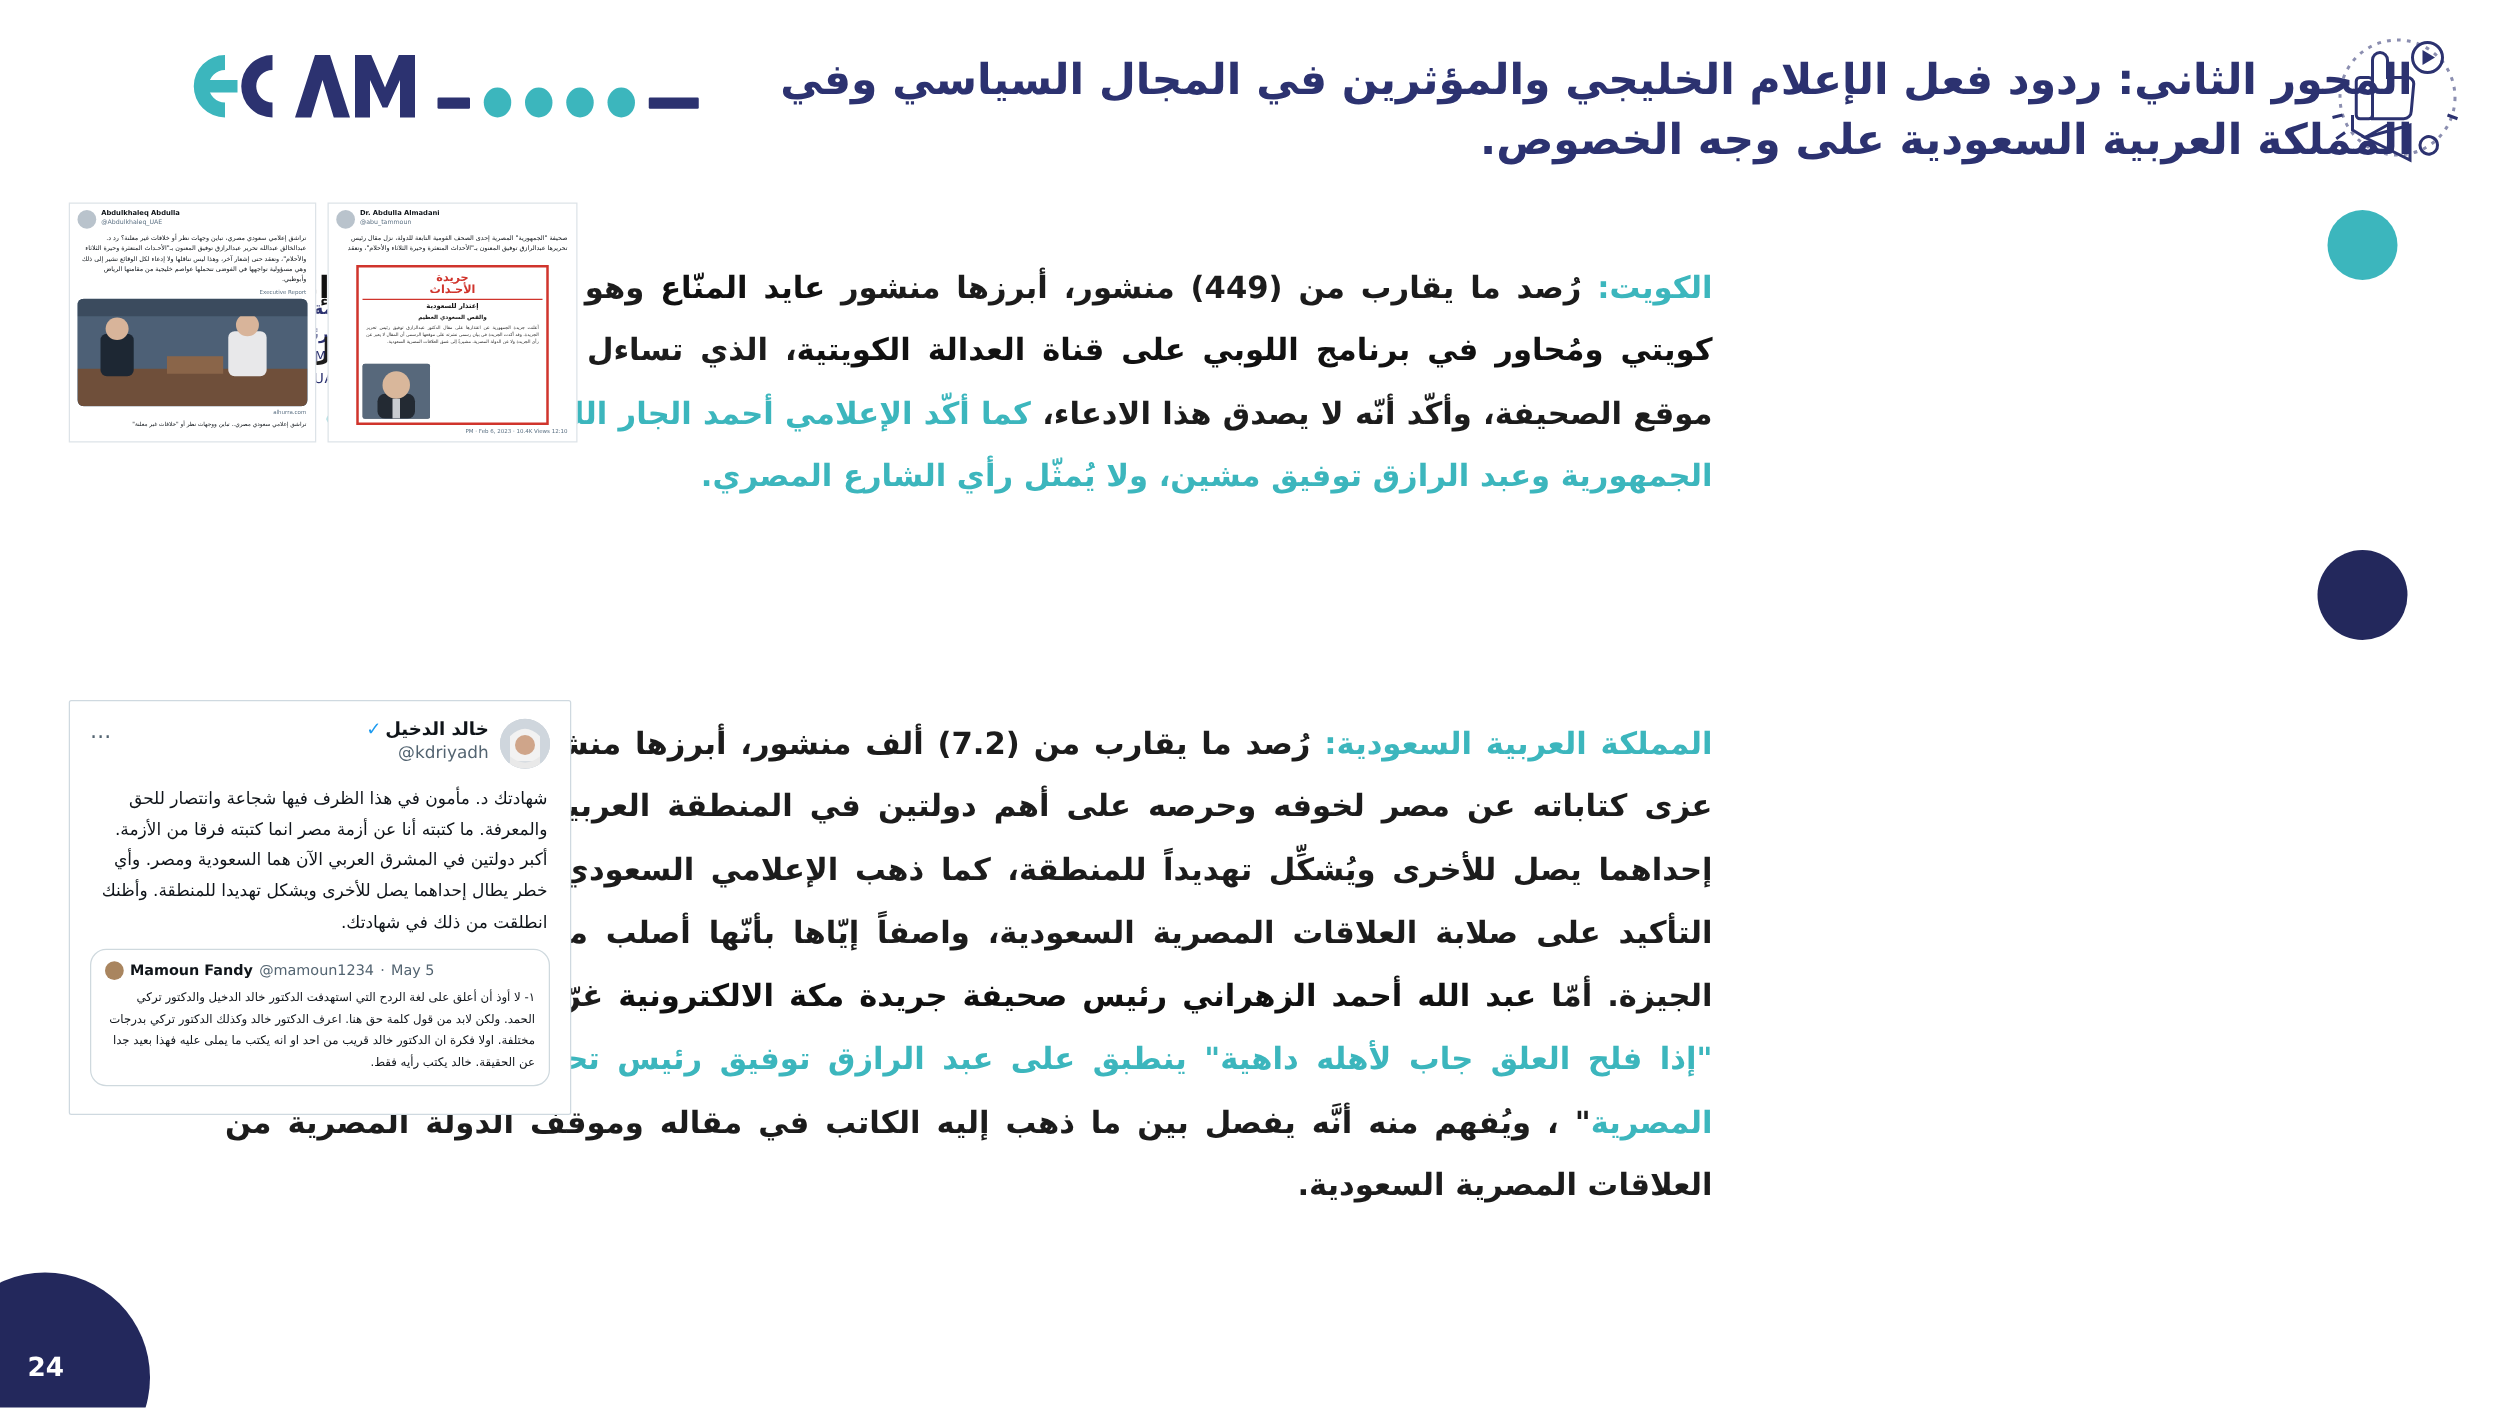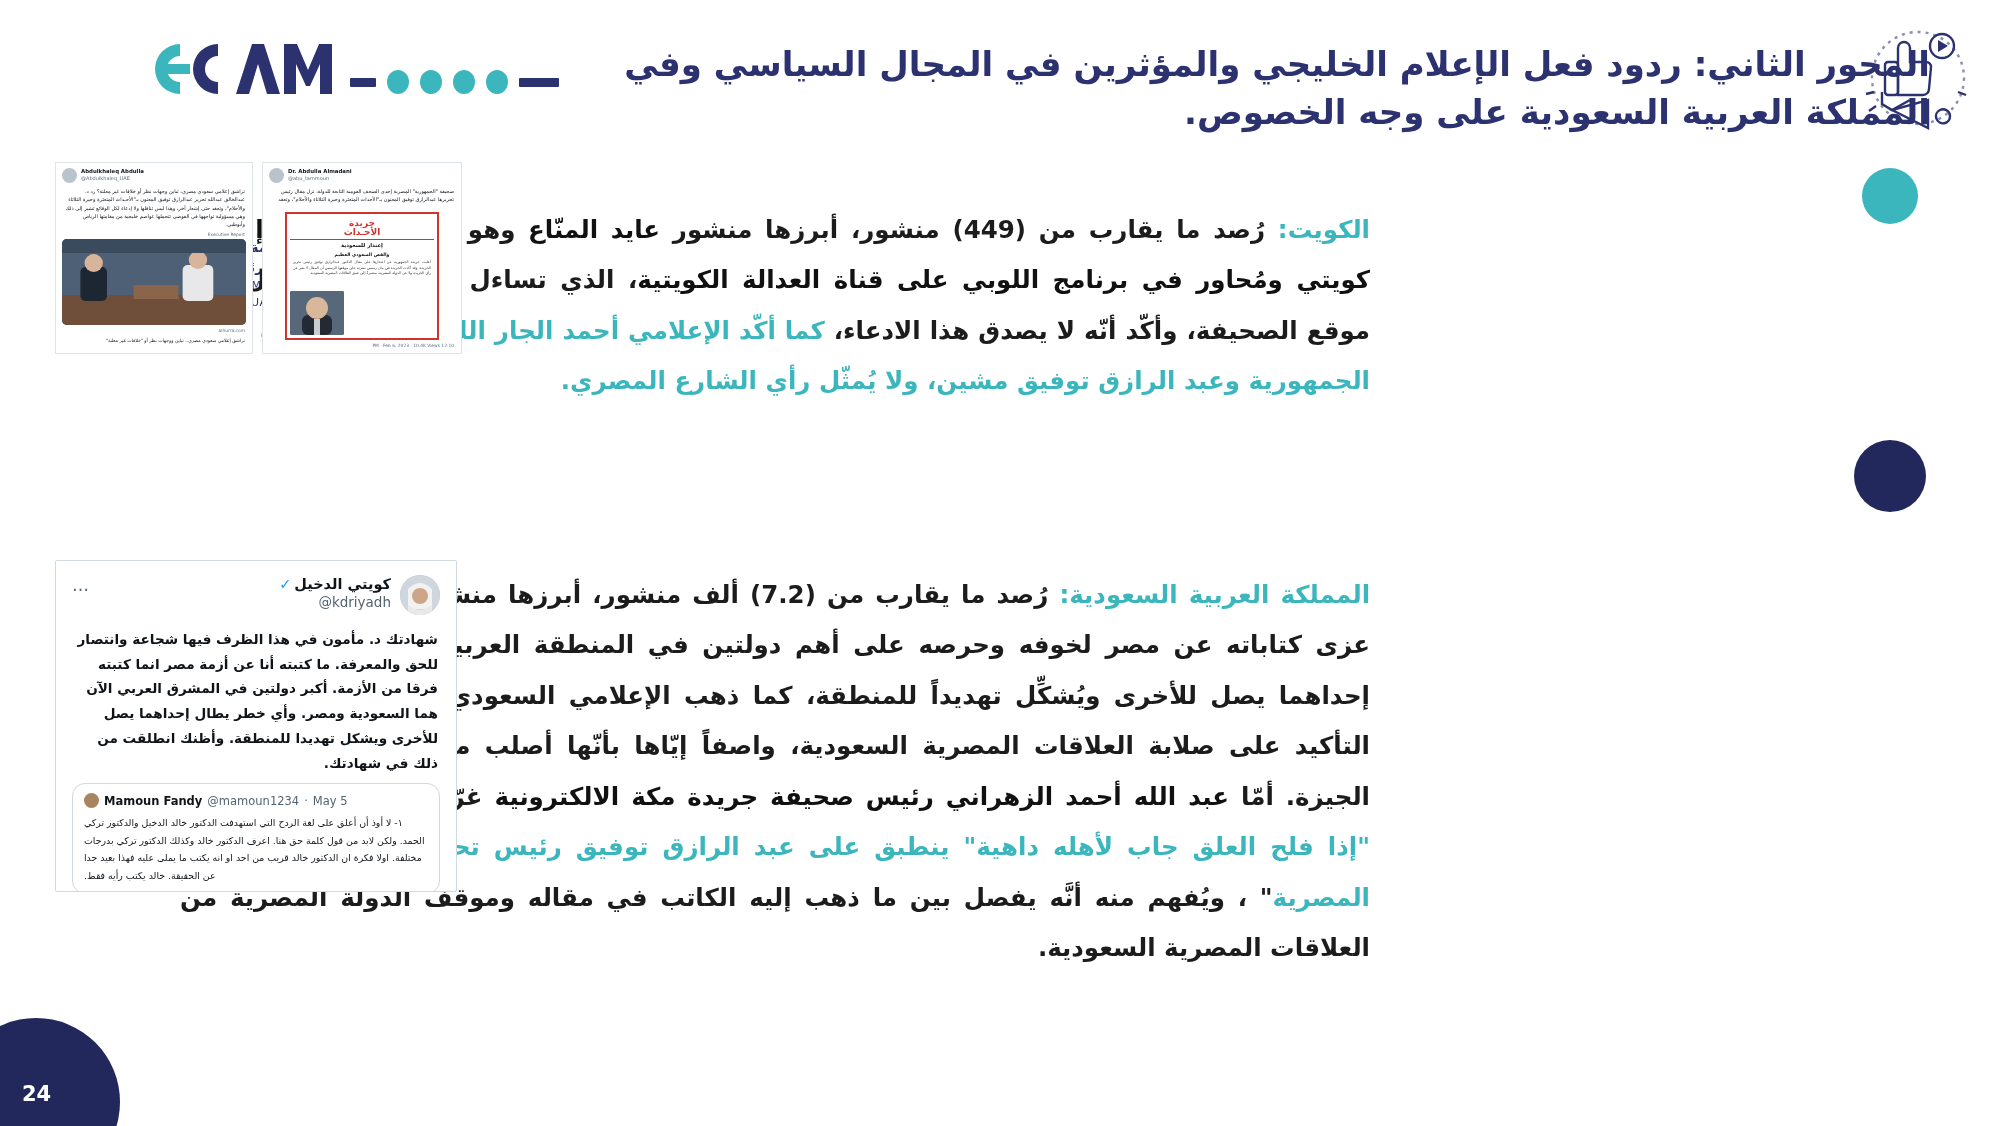--- a/index.html
+++ b/index.html
@@ -76,28 +76,28 @@
   .np-pic{position:absolute;left:3px;bottom:3px;width:54px;height:44px;border-radius:2px;background:#3a4a5c;overflow:hidden;}
 
   
   .tw{padding:14px 16px 10px;direction:rtl;font-family:"DejaVu Sans","Liberation Sans",sans-serif;}
   .tw-head{display:flex;align-items:flex-start;gap:9px;direction:rtl;}
   .tw-av{width:40px;height:40px;border-radius:50%;flex:0 0 40px;overflow:hidden;position:relative;background:#c3ccd4;}
   .tw-meta{flex:1;line-height:1.3;}
   .tw-name{font-size:14.5px;font-weight:700;color:#0f1419;display:flex;align-items:center;gap:3px;direction:rtl;}
   .tw-handle{font-size:13.5px;color:#536471;direction:ltr;text-align:right;}
   .tw-more{color:#536471;font-size:17px;letter-spacing:1px;line-height:1;padding-top:2px;}
-  .tw-body{font-size:13.6px;line-height:1.82;color:#0f1419;text-align:right;padding:12px 2px 6px;direction:rtl;font-weight:bold;}
+  .tw-body{font-size:13.6px;line-height:1.82;color:#0f1419;text-align:right;padding:12px 2px 6px;direction:rtl;}
   .tw-translate{font-size:12px;color:#1d9bf0;padding:4px 2px 8px;text-align:right;direction:rtl;}
   .tw-quote{border:1px solid #cfd9de;border-radius:13px;padding:9px 11px;margin-top:2px;}
   .q-head{display:flex;align-items:center;gap:5px;direction:ltr;}
   .q-av{width:15px;height:15px;border-radius:50%;background:#a9855f;flex:0 0 15px;}
   .q-name{font-size:11.5px;font-weight:700;color:#0f1419;}
   .q-handle{font-size:11.5px;color:#536471;}
-  .q-body{font-size:9.4px;line-height:1.85;color:#0f1419;text-align:left;direction:rtl;padding-top:6px;}
+  .q-body{font-size:9.4px;line-height:1.85;color:#0f1419;text-align:right;direction:rtl;padding-top:6px;}
 
   
   .pagecirc{position:absolute;left:-48px;bottom:-60px;width:168px;height:168px;border-radius:50%;background:#23285c;}
   .pagenum{position:absolute;left:22px;bottom:20px;color:#fff;font-size:21px;font-weight:700;}
   .verified{color:#1d9bf0;}
 </style>
 </head>
 <body>
 
 <div class="slide">
@@ -225,21 +225,21 @@
         <div class="tw-av">
           <svg viewBox="0 0 40 40" width="40" height="40">
             <rect width="40" height="40" fill="#cfd6dd"></rect>
             <path d="M8 14 q12 -12 24 0 l0 20 -24 0 z" fill="#f2f2f2"></path>
             <circle cx="20" cy="21" r="8" fill="#cfa58a"></circle>
             <path d="M8 30 q12 10 24 0 l0 10 -24 0 z" fill="#e9e9e9"></path>
           </svg>
         </div>
         <div class="tw-meta">
           <div class="tw-name">
-            <span>كويتي الدخيل</span>
+            <span>خالد الدخيل</span>
             <span class="verified">✓</span>
           </div>
           <div class="tw-handle">@kdriyadh</div>
         </div>
         <div class="tw-more">…</div>
       </div>
 
       <div class="tw-body">شهادتك د. مأمون في هذا الظرف فيها شجاعة وانتصار للحق والمعرفة. ما كتبته أنا عن أزمة مصر  انما كتبته فرقا من الأزمة. أكبر دولتين في المشرق العربي الآن هما السعودية ومصر. وأي خطر يطال إحداهما يصل للأخرى ويشكل تهديدا للمنطقة. وأظنك انطلقت من ذلك في شهادتك.</div>
 
       <div class="tw-quote">

